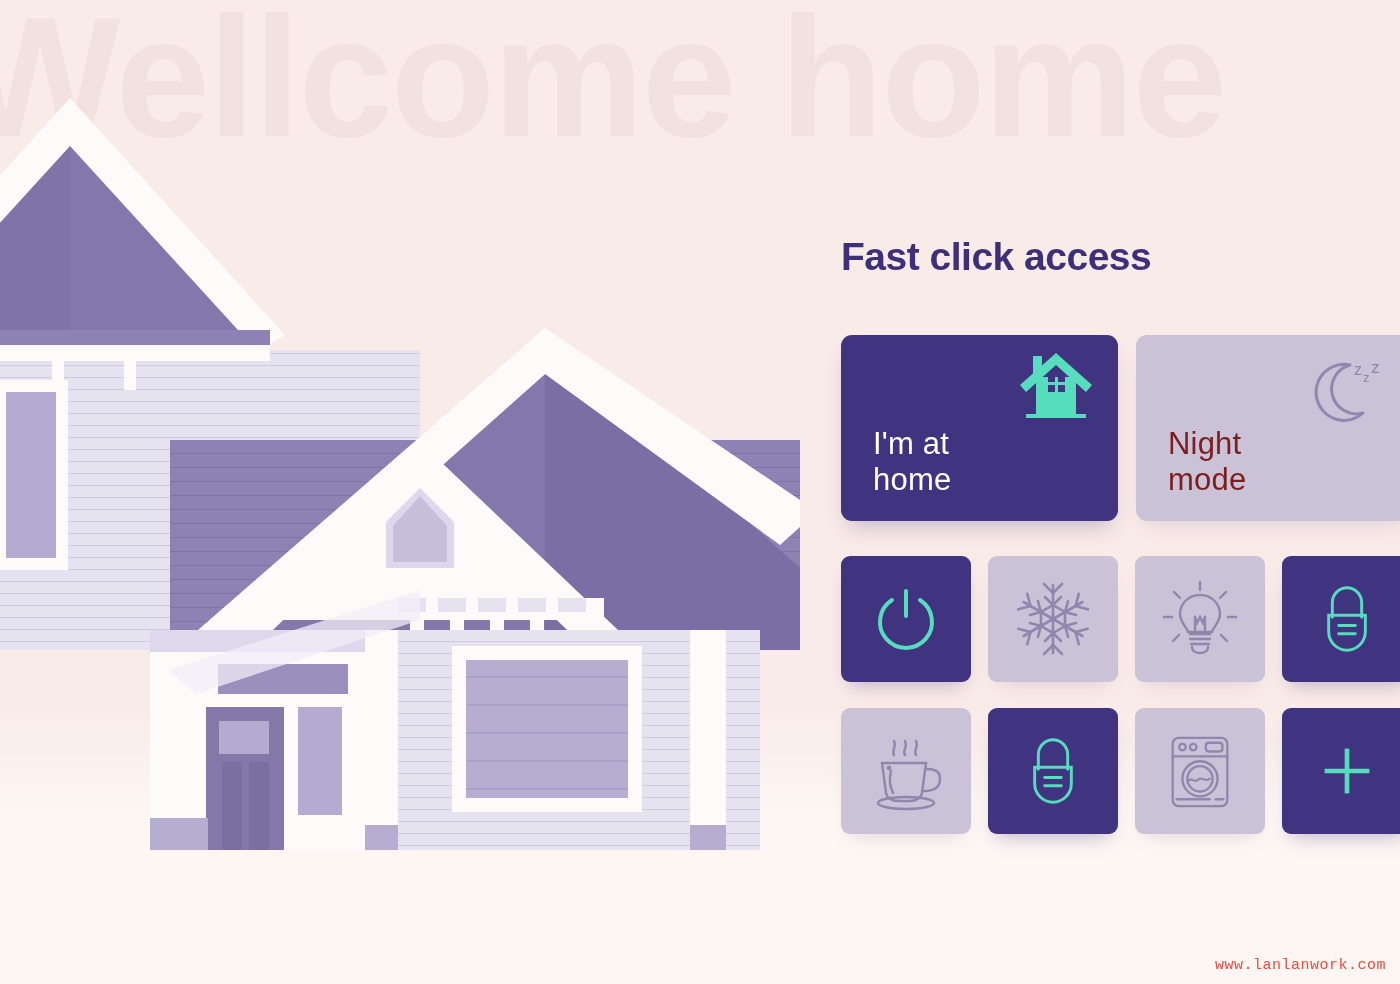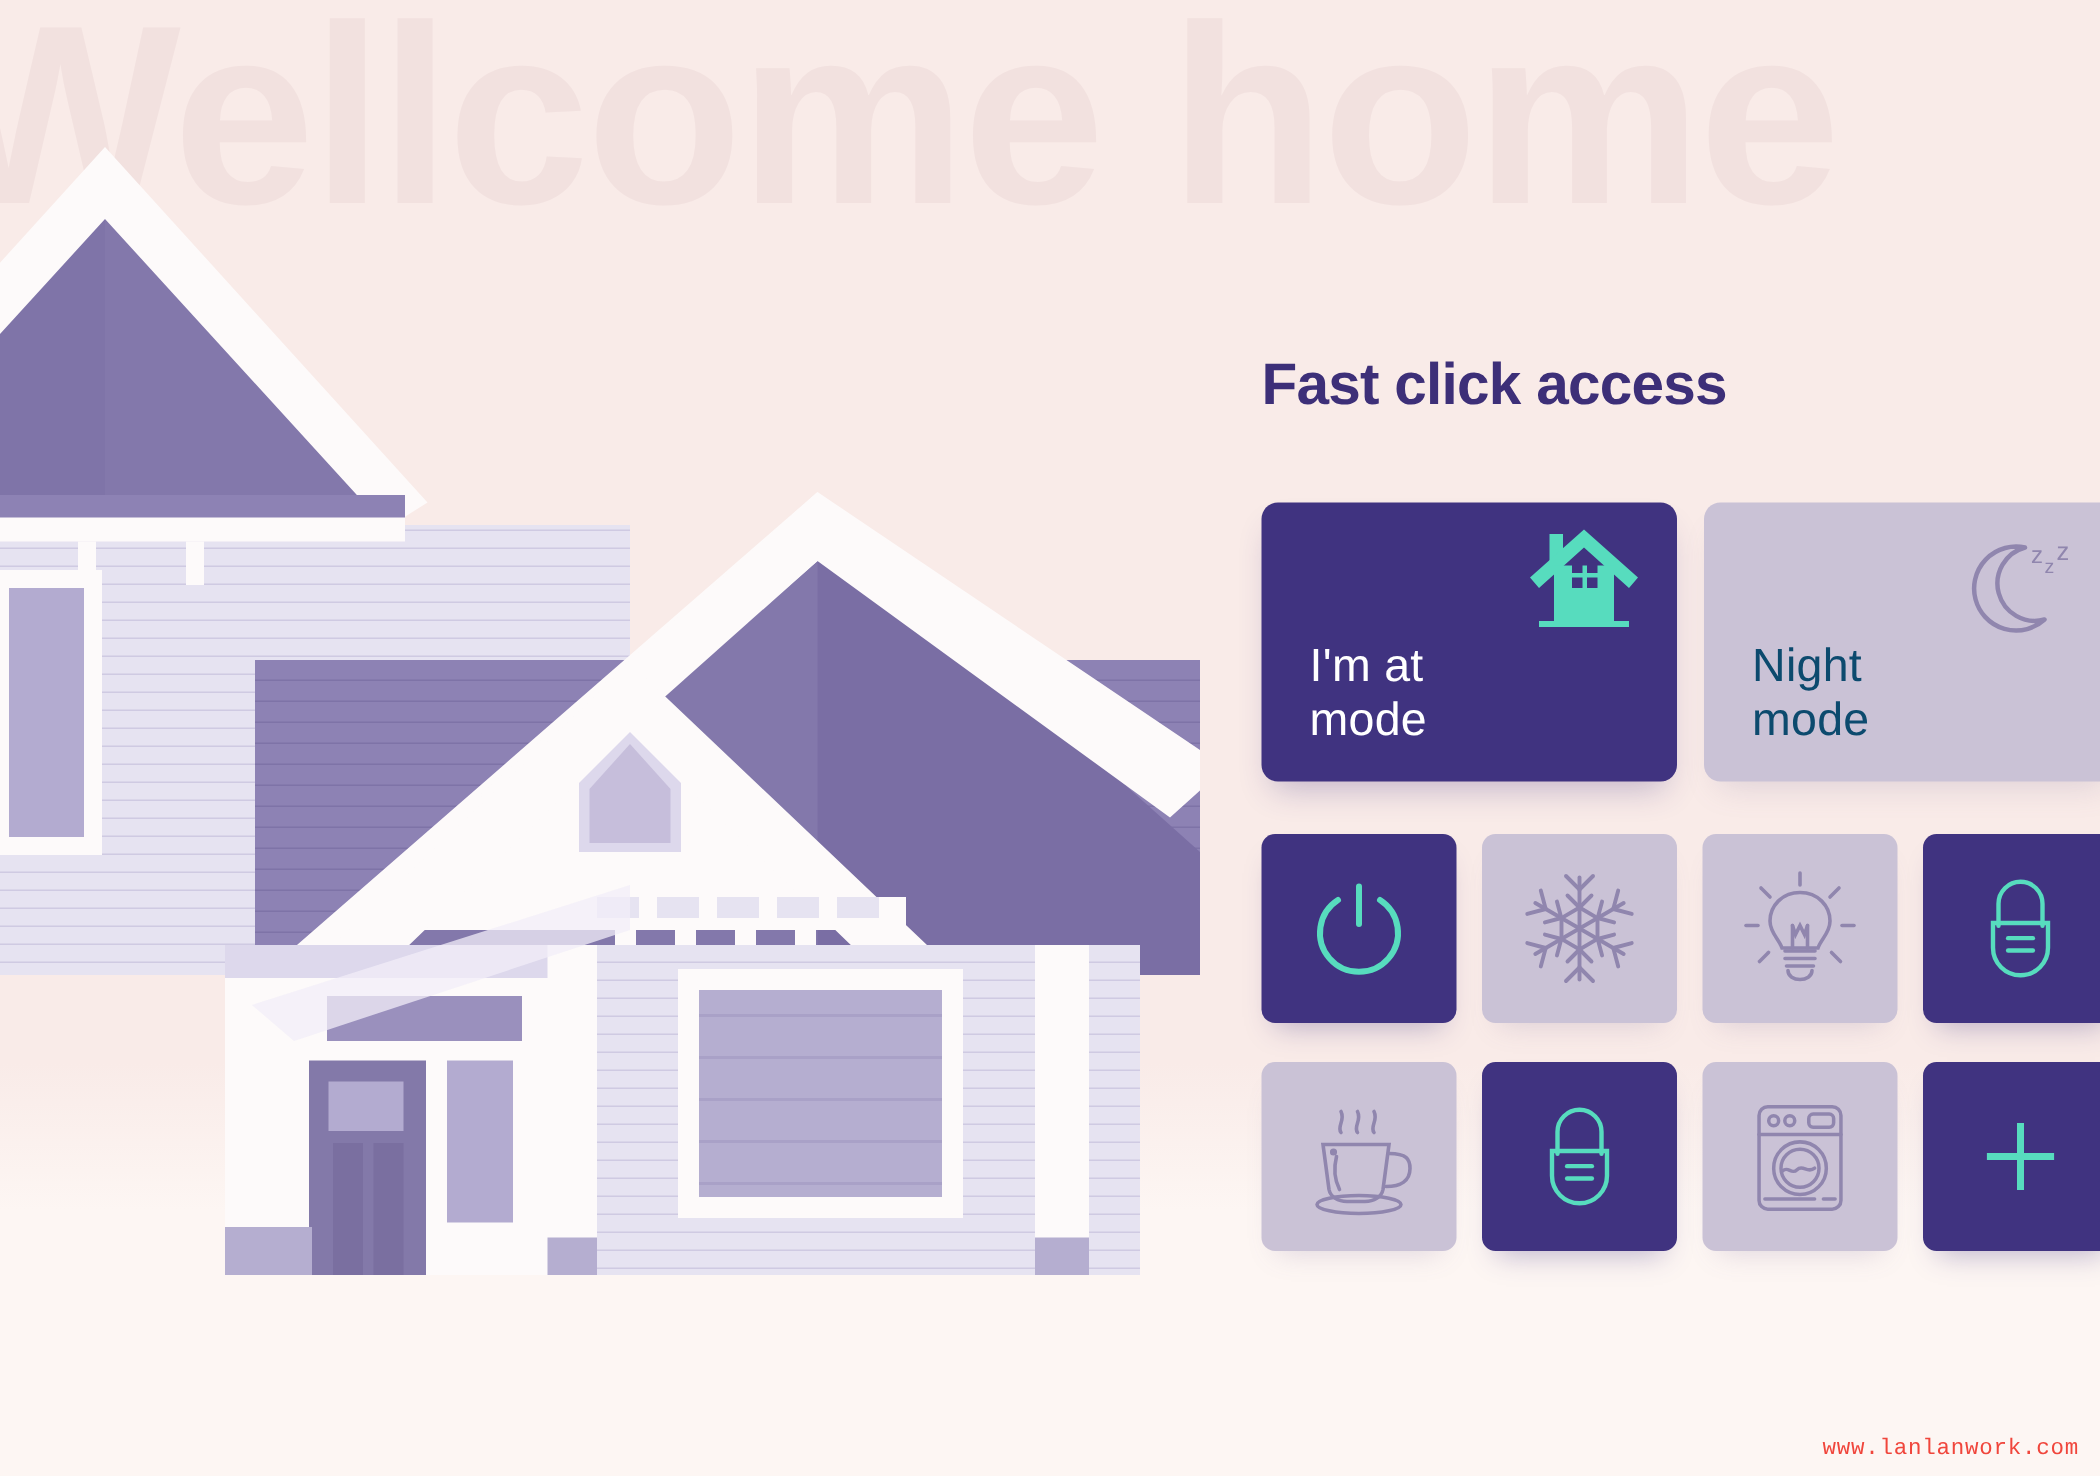--- a/index.html
+++ b/index.html
@@ -66,21 +66,21 @@
     width:76px; height:72px;
   }
   .mode-card .card-label{
     position:absolute; left:32px; bottom:22px;
     font-size:31px; font-weight:300;
     line-height:1.18;
     white-space:pre-line;
     letter-spacing:.2px;
   }
   .mode-card.active .card-label{ color:#ffffff; }
-  .mode-card.idle   .card-label{ color:#0c4a6e;margin-top:25px; }
+  .mode-card.idle   .card-label{ color:#7f1d1d;margin-top:25px; }
 
   
   .tile-grid{
     position:absolute; left:841px; top:556px;
     display:grid;
     grid-template-columns:repeat(4,130px);
     grid-auto-rows:126px;
     column-gap:17px; row-gap:26px;
   }
   .tile{
@@ -239,21 +239,21 @@
           </g>
           <g fill="#403380">
             <rect x="30" y="24" width="7" height="7"></rect>
             <rect x="40" y="24" width="7" height="7"></rect>
             <rect x="30" y="34" width="7" height="7"></rect>
             <rect x="40" y="34" width="7" height="7"></rect>
           </g>
         </svg>
       </span>
       <div class="card-label">I'm at
-mode</div>
+home</div>
     </div>
 
     <div class="mode-card idle">
       <span class="card-icon">
         <svg viewBox="0 0 76 72" width="76" height="72" xmlns="http://www.w3.org/2000/svg">
           <path d="M37 14 A28 28 0 1 0 50 62 A23 23 0 1 1 37 14 Z" fill="none" stroke="#9086ae" stroke-width="3" stroke-linejoin="round" stroke-linecap="round"></path>
           <text x="41" y="24" font-family="Liberation Sans, sans-serif" font-size="16" fill="#9086ae">z</text>
           <text x="50" y="31" font-family="Liberation Sans, sans-serif" font-size="13" fill="#9086ae">z</text>
           <text x="58" y="22" font-family="Liberation Sans, sans-serif" font-size="17" fill="#9086ae">z</text>
         </svg>

